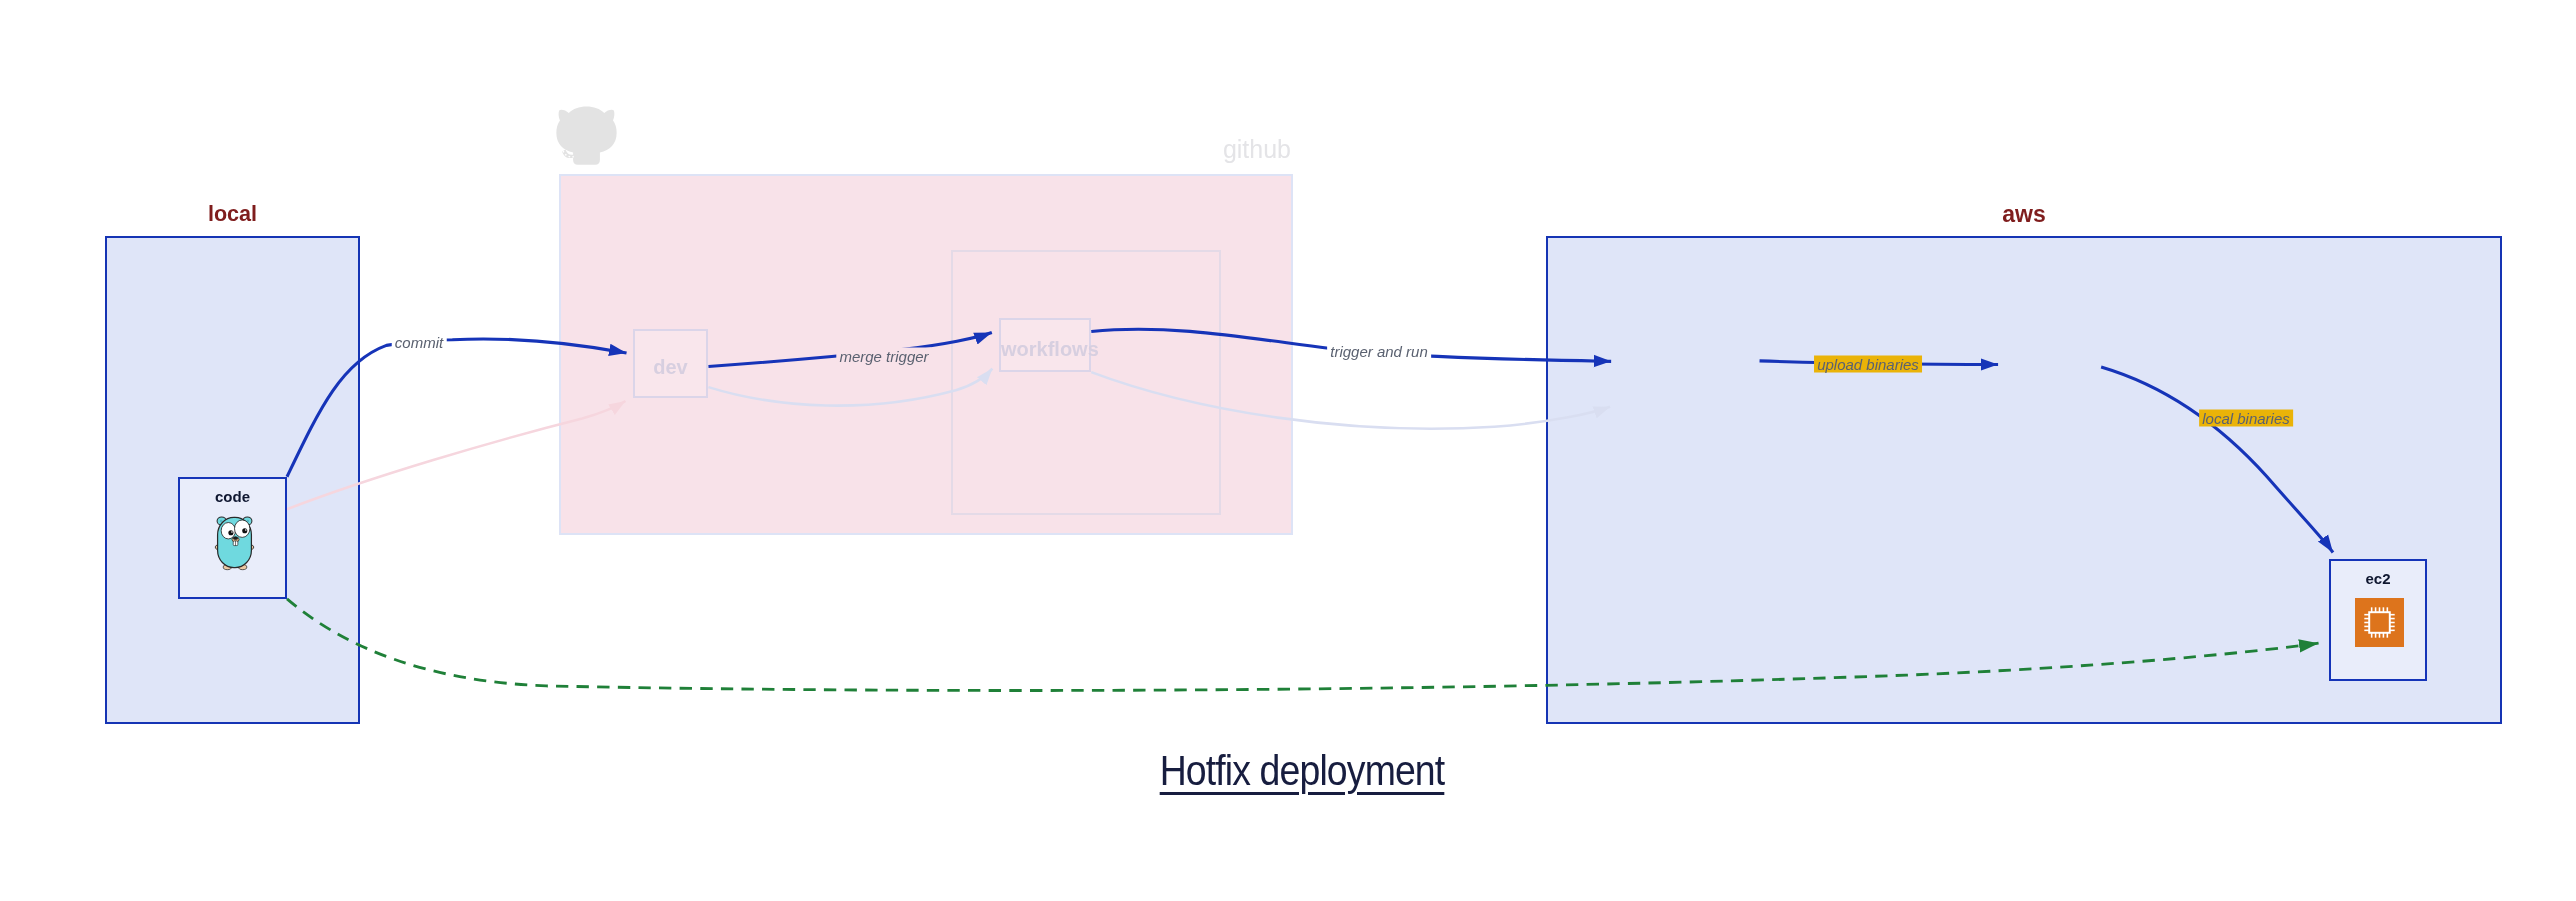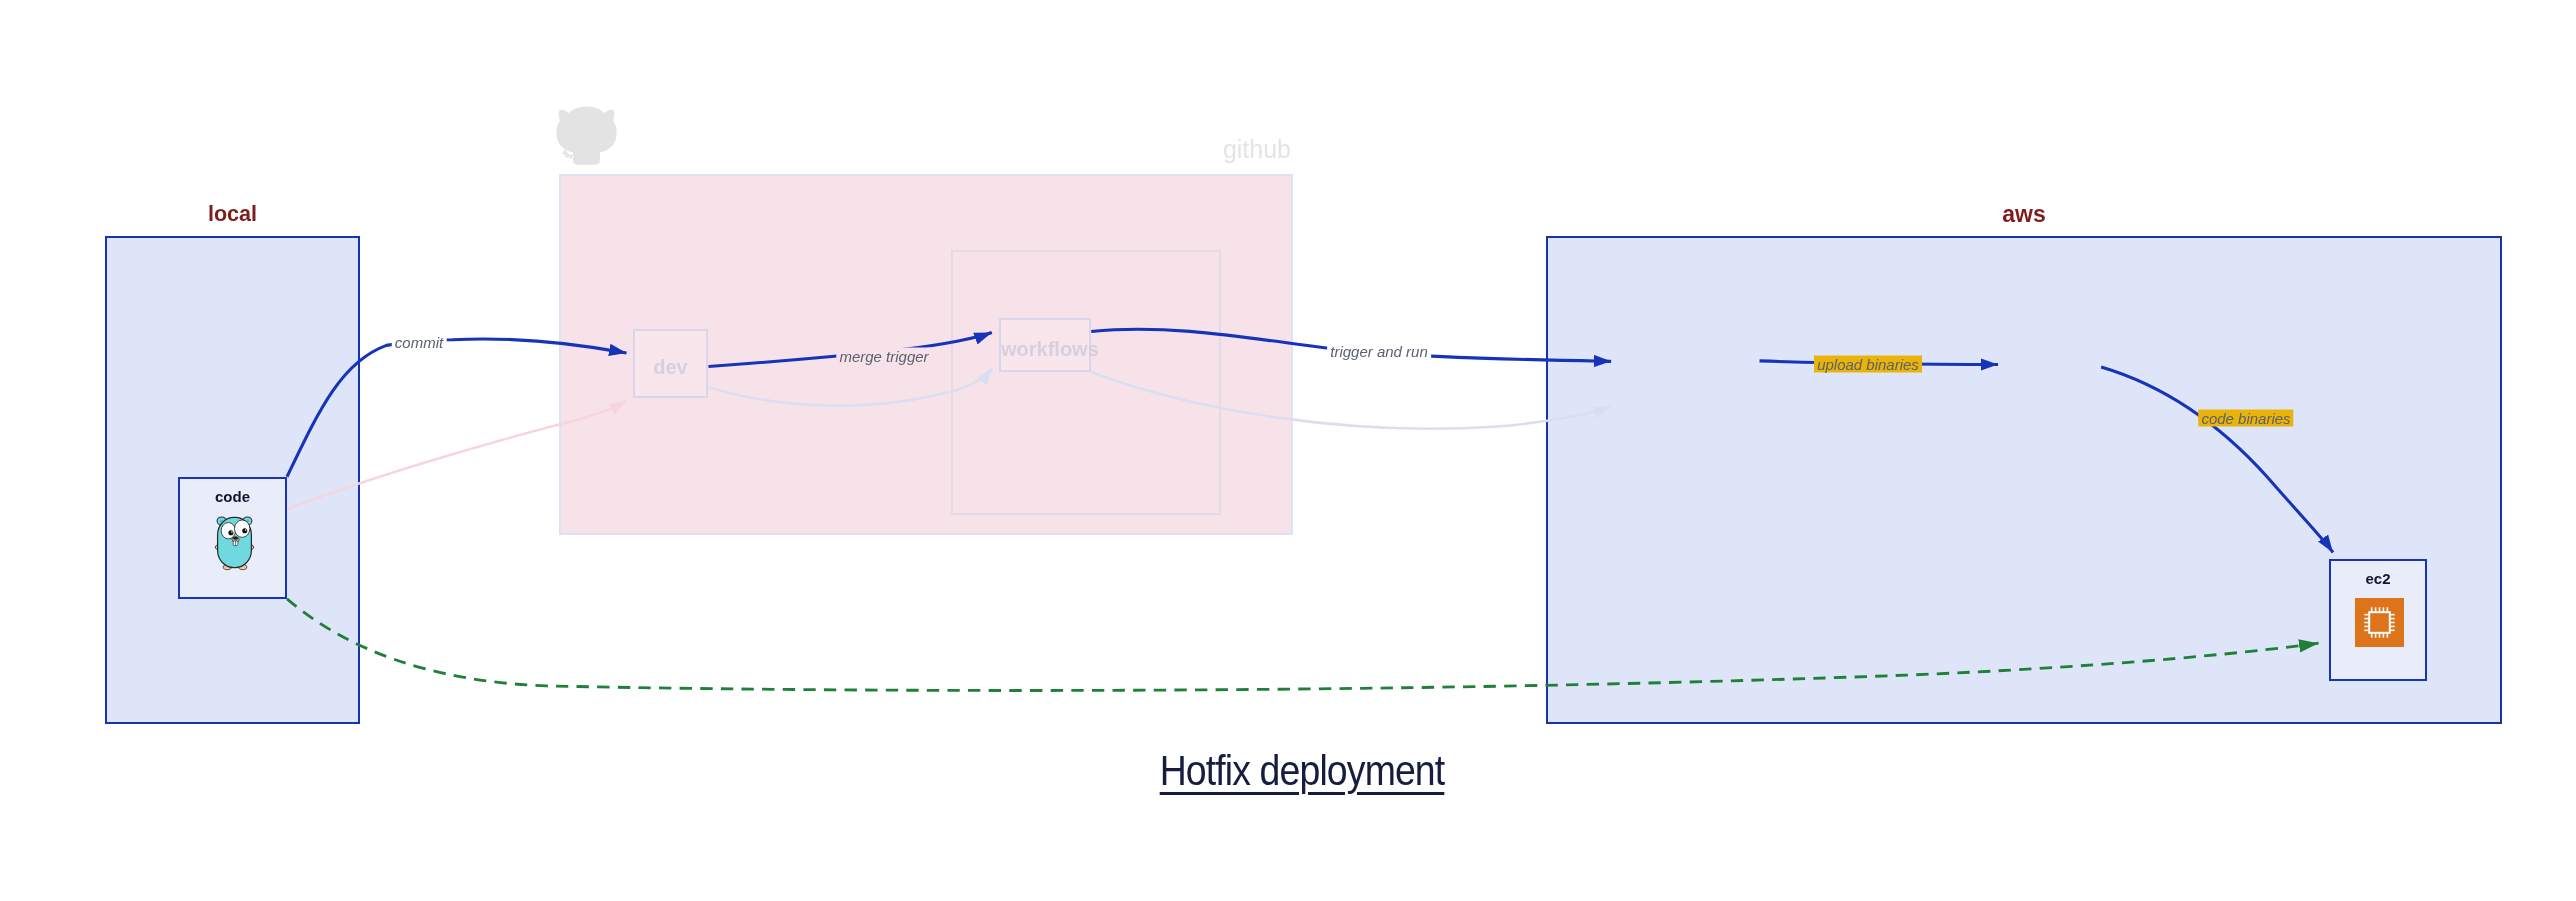--- a/index.html
+++ b/index.html
@@ -97,21 +97,21 @@
 
     <path d="M 4078 712 C 4200 748 4310 825 4400 925 C 4468 1003 4510 1046 4528 1072" fill="none" stroke="#1634b8" stroke-width="6" marker-end="url(#ah-blue)"></path>
 
     <path d="M 557 1162 C 670 1258 830 1322 1060 1331 C 1900 1348 2900 1340 3700 1310 C 4050 1296 4340 1270 4500 1248" fill="none" stroke="#1f8038" stroke-width="5.5" stroke-dasharray="24 16" marker-end="url(#ah-green)"></path>
   </svg>
 
   <div class="edge-label bg-white" style="left:419px;top:342px;">commit</div>
   <div class="edge-label bg-pink" style="left:884px;top:356px;">merge trigger</div>
   <div class="edge-label bg-white" style="left:1379px;top:351px;">trigger and run</div>
   <div class="edge-label bg-awsblue" style="left:1868px;top:364px;">upload binaries</div>
-  <div class="edge-label bg-awsblue" style="left:2246px;top:418px;">code binaries</div>
+  <div class="edge-label bg-awsblue" style="left:2246px;top:418px;">local binaries</div>
 
   <div class="node blue layer-nodes" style="left:178px;top:477px;width:109px;height:122px;">
     <div class="node-label" style="top:9.3px;">code</div>
     <div class="icon-wrap" style="left:34px;top:34px;width:41px;height:58px;">
       <svg width="41" height="58" viewBox="0 0 80 110">
         <ellipse cx="15" cy="14" rx="9" ry="8" fill="#6fd9df" stroke="#2a2a2a" stroke-width="2"></ellipse>
         <ellipse cx="65" cy="14" rx="9" ry="8" fill="#6fd9df" stroke="#2a2a2a" stroke-width="2"></ellipse>
         <circle cx="14" cy="14" r="2.5" fill="#4fb8c6"></circle>
         <circle cx="66" cy="14" r="2.5" fill="#4fb8c6"></circle>
         <ellipse cx="9" cy="64" rx="7" ry="4.5" fill="#ecc8a2" stroke="#2a2a2a" stroke-width="1.5" transform="rotate(-25 9 64)"></ellipse>

